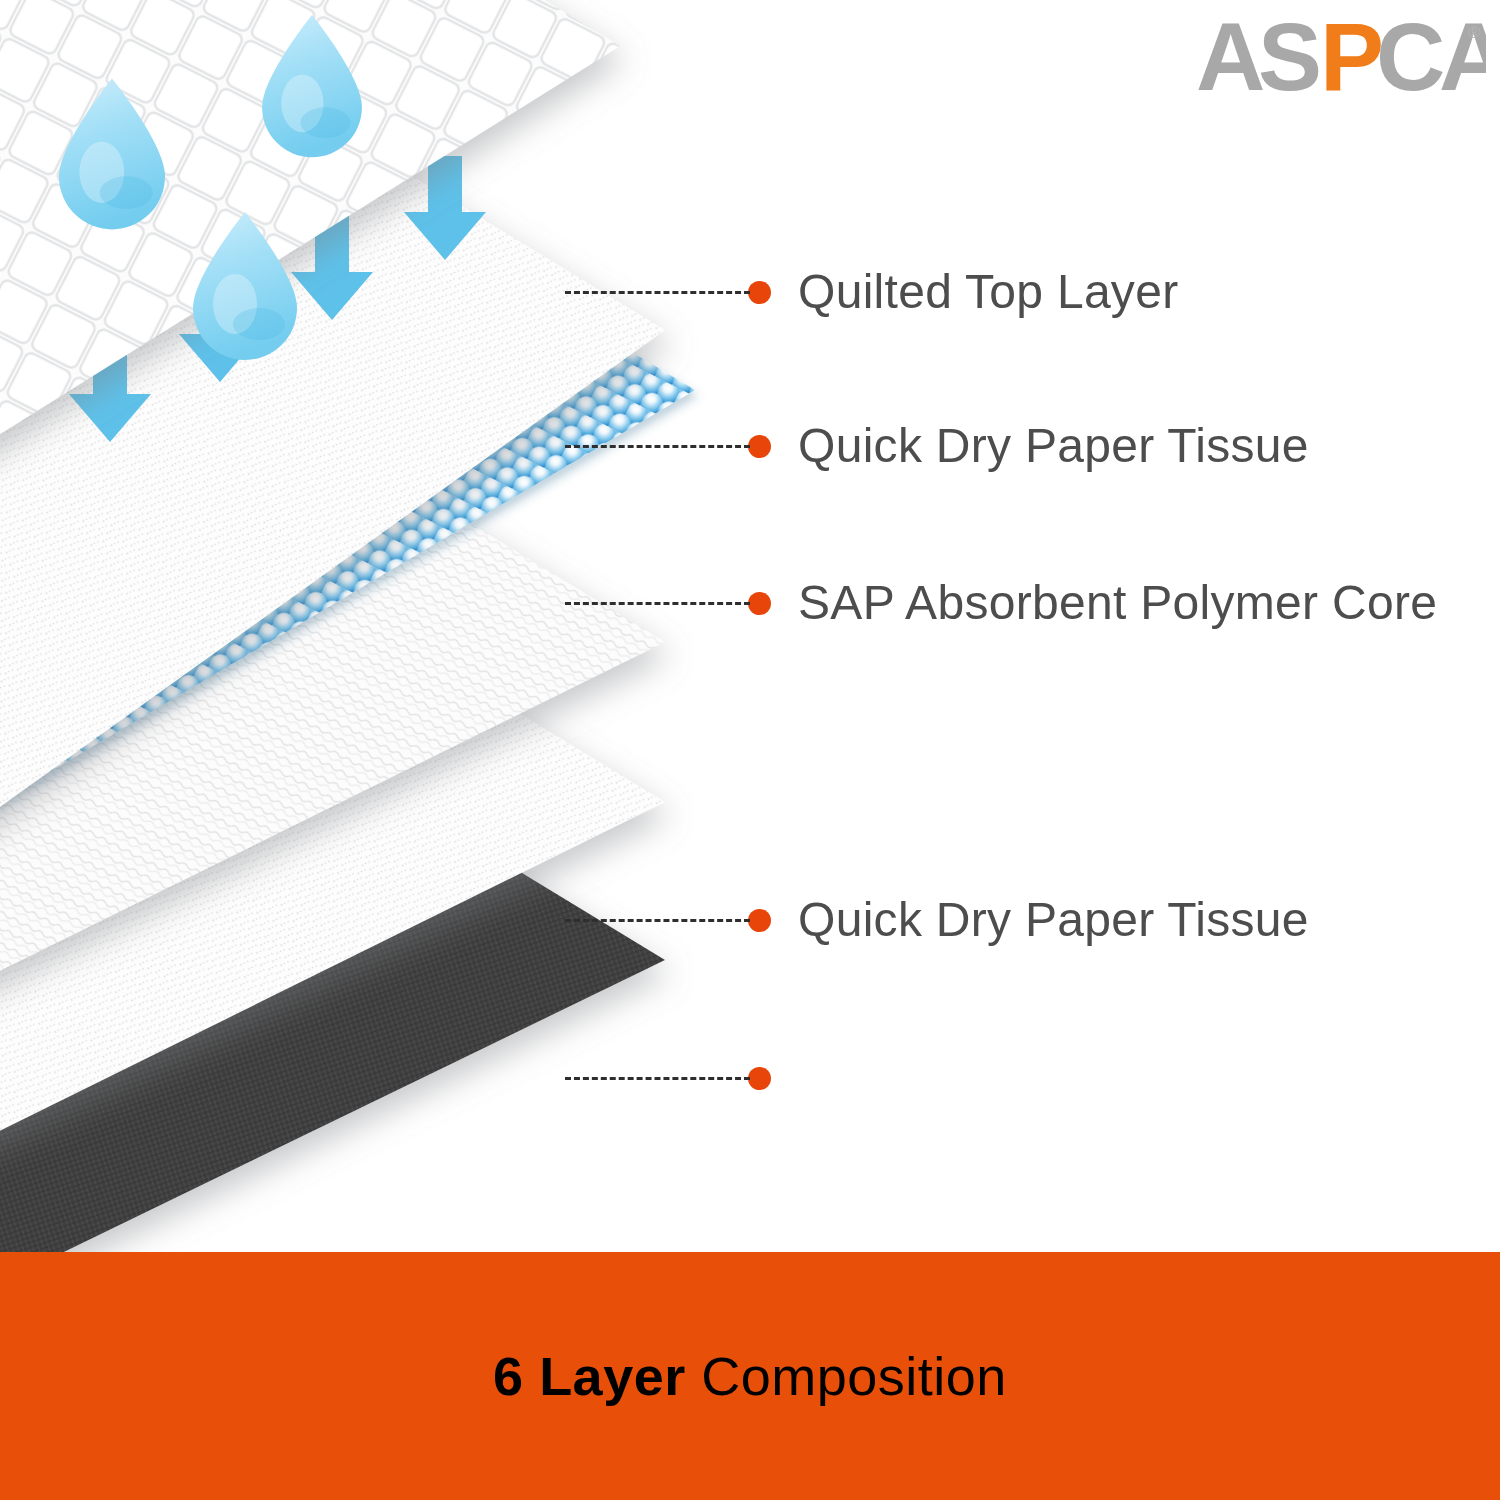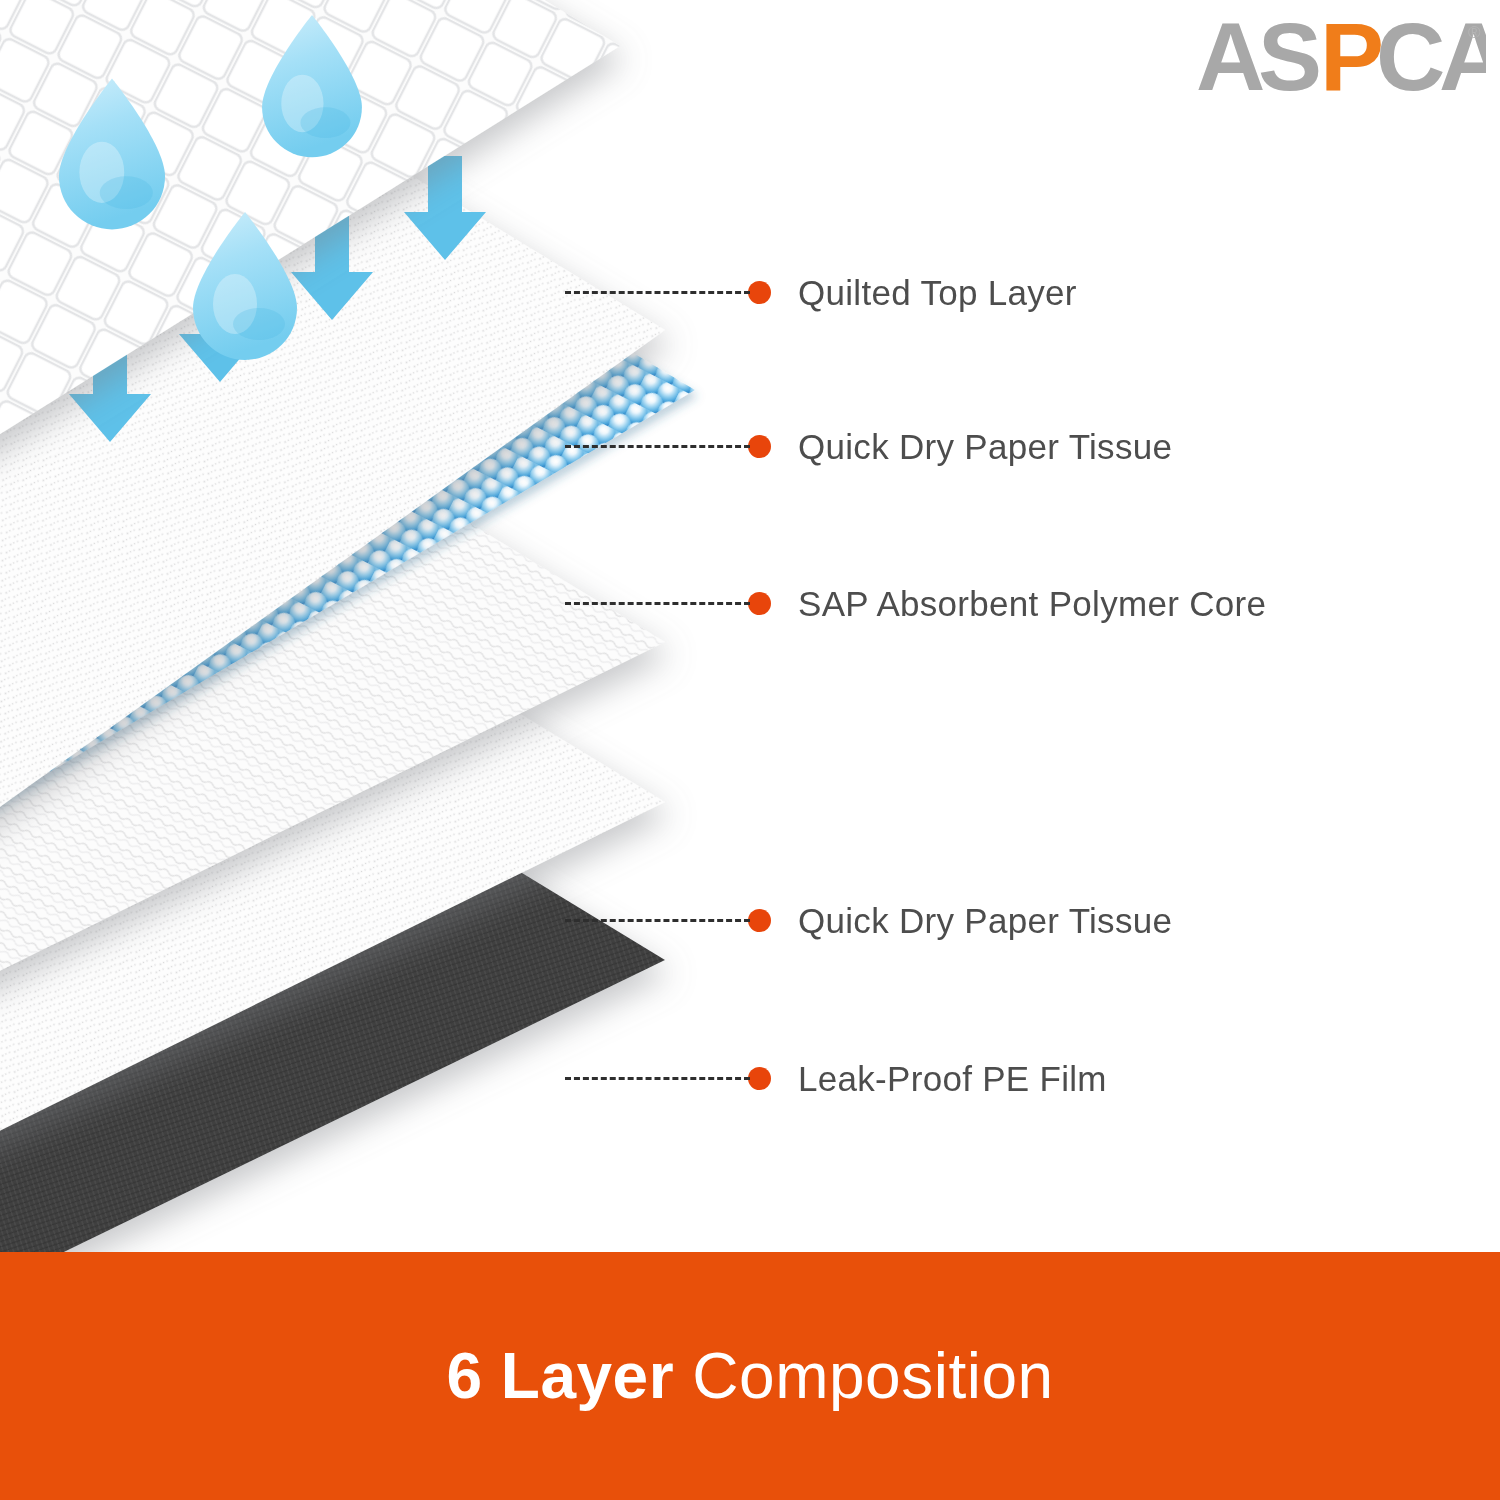--- a/index.html
+++ b/index.html
@@ -14,27 +14,27 @@
 
   
   #stack{position:absolute;left:-380px;top:-40px;width:1200px;height:1360px;}
   #stack svg{display:block;width:1200px;height:1360px;overflow:visible;}
 
   
   .label-row{position:absolute;height:60px;display:flex;align-items:center;}
   .lead{position:relative;height:0;border-top:3px dashed #2e2e2e;}
   .dot{width:23px;height:23px;border-radius:50%;background:#e8450b;flex:0 0 auto;
        margin-left:-2px;}
-  .ltext{margin-left:27px;font-size:35px;font-weight:400;color:#4d4d4d;
+  .ltext{margin-left:27px;font-size:48px;font-weight:400;color:#4d4d4d;
          letter-spacing:0.3px;white-space:nowrap;line-height:1;}
 
   
   #banner{position:absolute;left:0;top:1252px;width:1500px;height:248px;
           background:#e8500a;display:flex;align-items:center;justify-content:center;}
-  #banner .btext{color:#ffffff;font-size:64px;line-height:1;letter-spacing:0.5px;
+  #banner .btext{color:#000000;font-size:54px;line-height:1;letter-spacing:0.5px;
                  white-space:nowrap;}
   #banner .bold{font-weight:700;}
   #banner .reg{font-weight:400;}
 </style>
 </head>
 <body>
 
 <div id="page">
 
   <div id="logo">
@@ -201,21 +201,20 @@
 
   <div class="label-row" style="left:565px;top:890px;">
     <div class="lead" style="width:185px;"></div>
     <div class="dot"></div>
     <div class="ltext">Quick Dry Paper Tissue</div>
   </div>
 
   <div class="label-row" style="left:565px;top:1048px;">
     <div class="lead" style="width:185px;"></div>
     <div class="dot"></div>
-    <div class="ltext">Leak-Proof PE Film</div>
   </div>
 
   <div id="banner">
     <div class="btext">
       <span class="bold">6 Layer</span><span>&nbsp;</span><span class="reg">Composition</span>
     </div>
   </div>
 
 </div>
 

